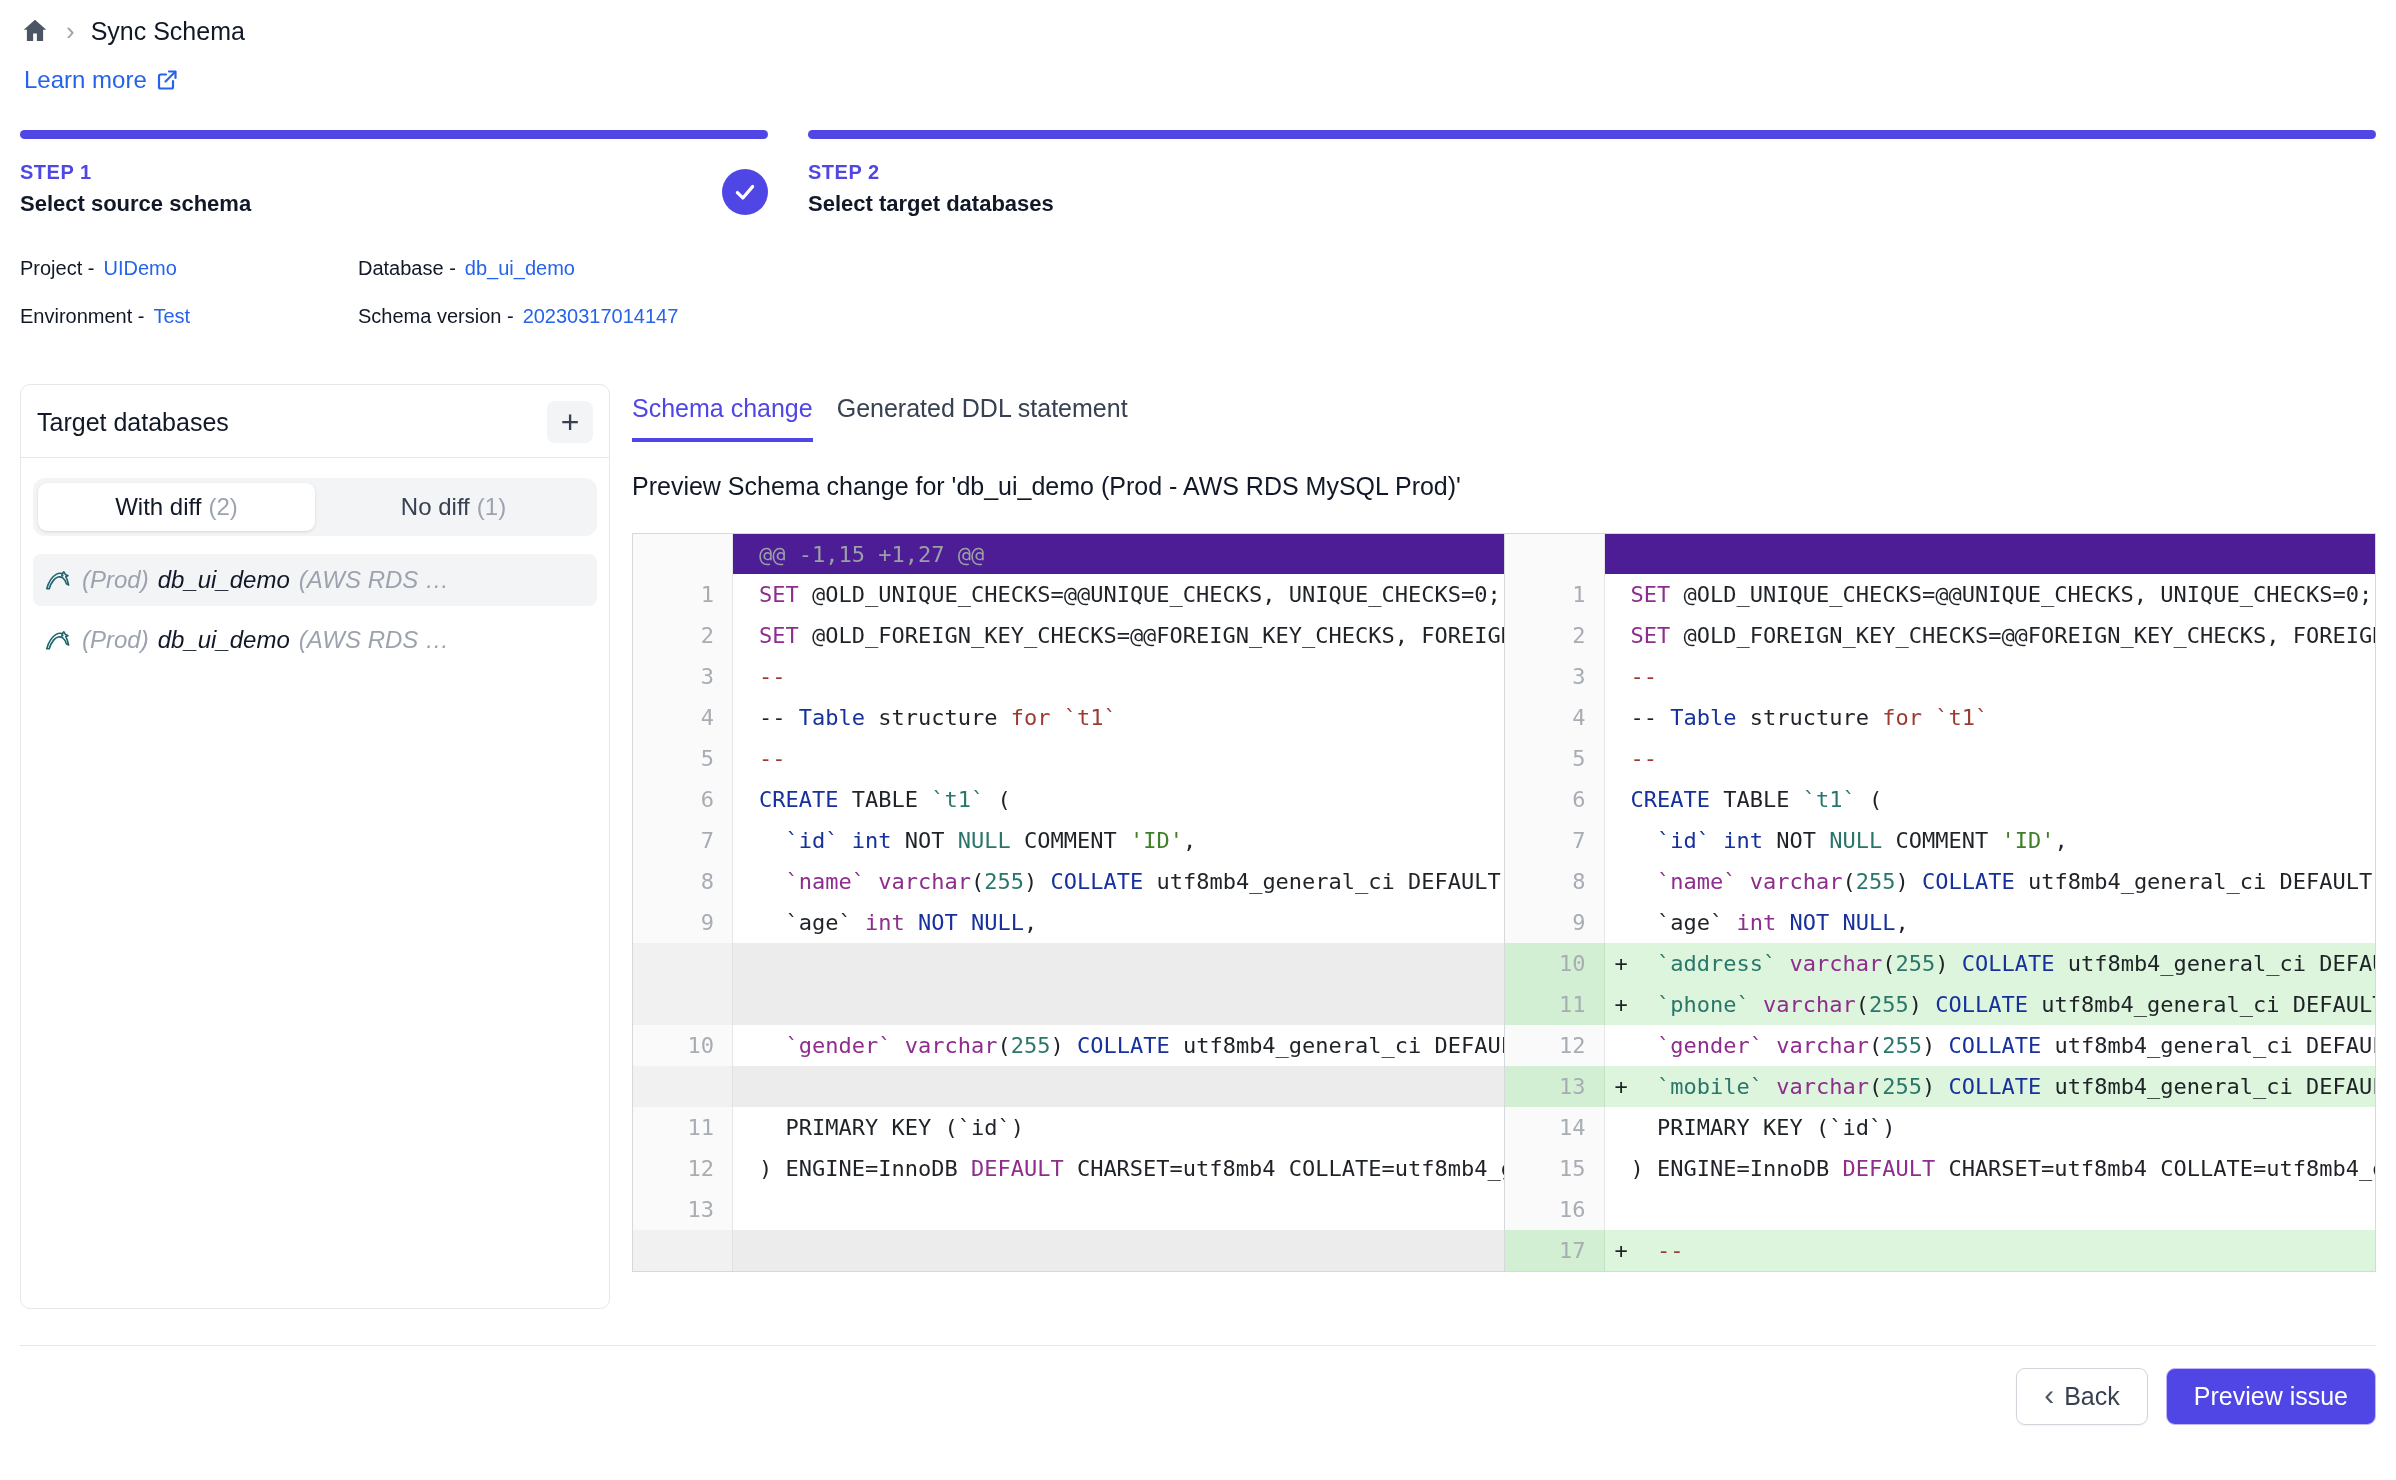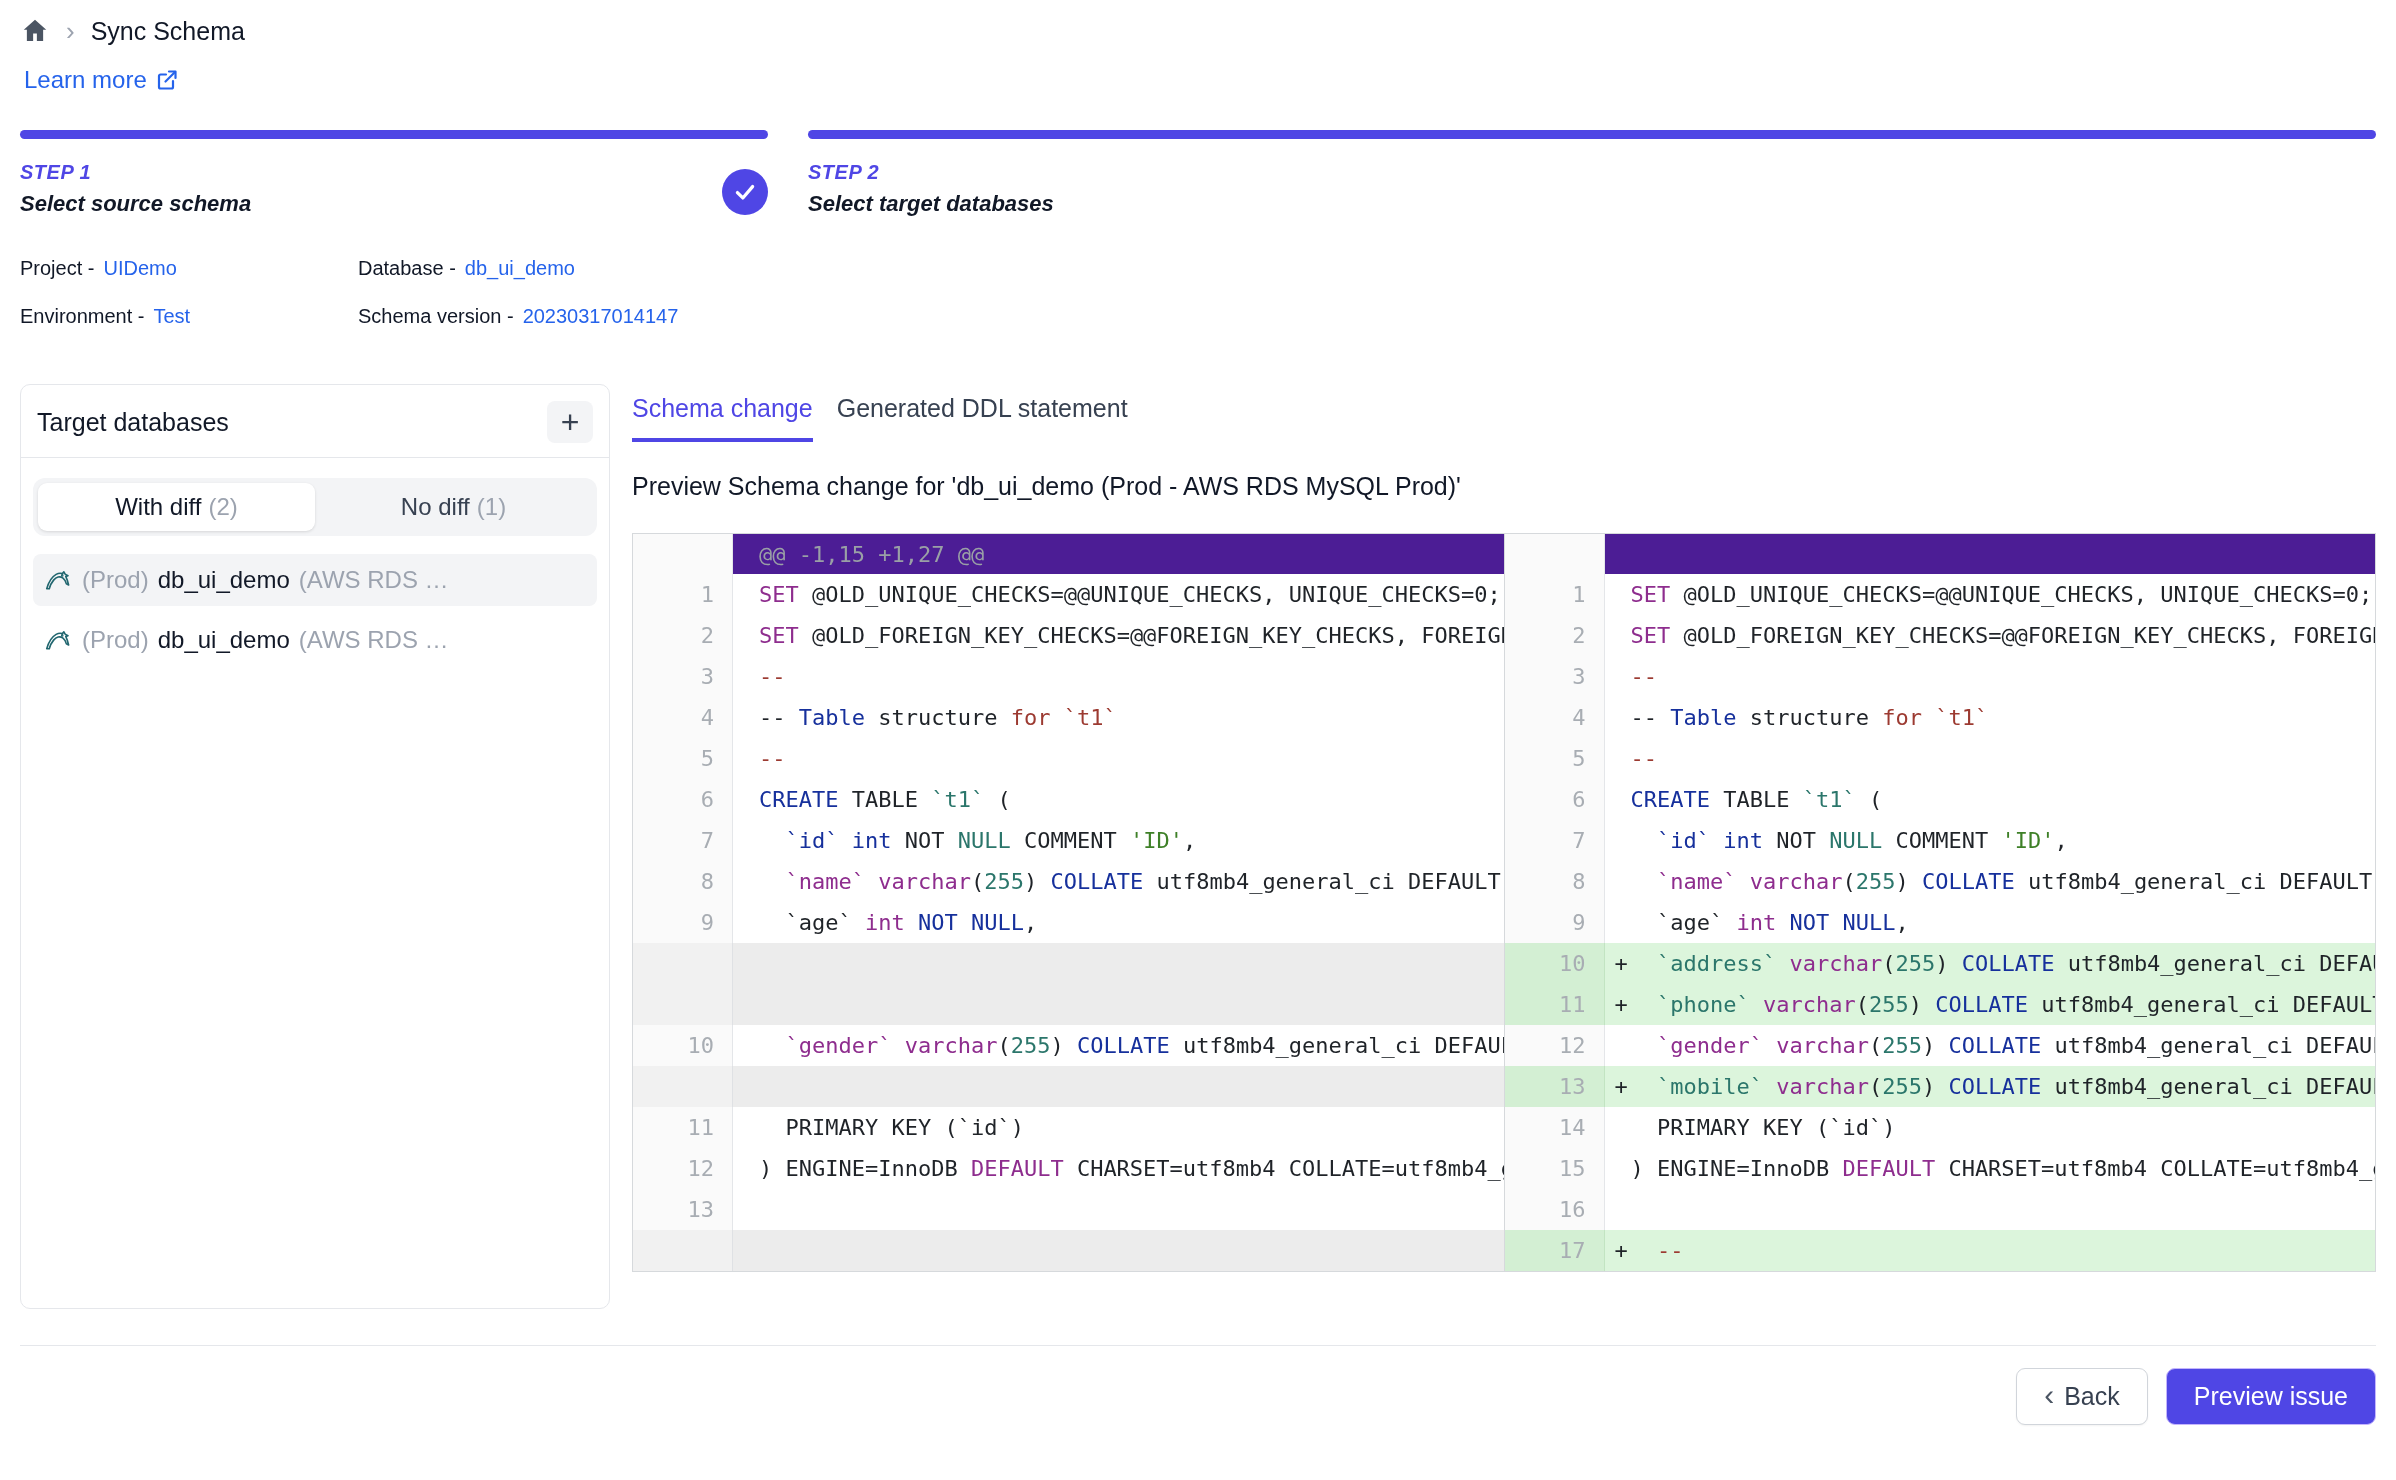--- a/index.html
+++ b/index.html
@@ -12,21 +12,21 @@
   .crumb .sep{font-size:26px;color:#9ca3af;line-height:1;}
   .crumb .title{font-size:25px;font-weight:500;color:#111827;}
 
   
   .intro{margin-top:18px;font-size:24px;color:#4b5563;display:flex;align-items:center;gap:10px;}
   .intro a{color:#2563eb;text-decoration:none;display:inline-flex;align-items:center;gap:8px;cursor:pointer;margin-left:4px;}
 
   
   .steps{margin-top:36px;display:grid;grid-template-columns:748px 1fr;column-gap:40px;}
   .step .bar{height:9px;background:#4f46e5;border-radius:6px;}
-  .step .txt{position:relative;margin-top:22px;font-style:italic;}
+  .step .txt{position:relative;margin-top:22px;}
   .step .k{font-size:20px;font-weight:700;letter-spacing:.5px;color:#4f46e5;}
   .step .t{margin-top:7px;font-size:22px;font-weight:600;color:#111827;}
   .step .check{position:absolute;right:0;top:8px;width:46px;height:46px;border-radius:50%;
                background:#4f46e5;display:flex;align-items:center;justify-content:center;}
 
   
   .source{margin-top:40px;display:flex;}
   .source .lbl{width:290px;font-size:26px;color:#111827;padding-top:2px;}
   .source .grid{display:grid;grid-template-columns:338px auto;row-gap:25px;font-size:20px;}
   .source .kv .k{color:#111827;}
@@ -39,21 +39,21 @@
   .card{width:590px;height:925px;border:1px solid #e5e7eb;border-radius:10px;box-sizing:border-box;background:#fff;}
   .card-h{display:flex;align-items:center;justify-content:space-between;padding:16px 16px 14px;border-bottom:1px solid #e5e7eb;}
   .card-h .t{font-size:25px;color:#111827;}
   .plus-btn{width:46px;height:42px;background:#f3f4f6;border:none;border-radius:8px;font-size:32px;line-height:1;
             color:#374151;display:flex;align-items:center;justify-content:center;cursor:pointer;font-family:inherit;}
   .segs{margin:20px 12px 0;background:#f3f4f6;border-radius:12px;padding:5px;display:flex;}
   .seg{flex:1;height:48px;display:flex;align-items:center;justify-content:center;font-size:24px;color:#374151;
        border-radius:9px;cursor:pointer;}
   .seg.active{background:#fff;box-shadow:0 1px 3px rgba(0,0,0,.12);color:#111827;}
   .seg .cnt{color:#9ca3af;margin-left:7px;}
-  .dblist{margin:18px 12px 0;display:flex;flex-direction:column;gap:8px;}
+  .dblist{margin:18px 12px 0;display:flex;flex-direction:column;gap:8px;font-style:italic;}
   .db{height:52px;border-radius:8px;display:flex;align-items:center;gap:9px;padding:0 10px;font-size:24px;cursor:pointer;}
   .db.sel{background:#f3f4f6;}
   .db .env{color:#9ca3af;white-space:nowrap;}
   .db .nm{color:#111827;font-weight:500;white-space:nowrap;}
   .db .inst{color:#9ca3af;white-space:nowrap;overflow:hidden;text-overflow:ellipsis;max-width:165px;}
 
   
   .preview{flex:1;padding-top:10px;min-width:0;}
   .ptabs{display:flex;gap:24px;}
   .ptab{font-size:25px;color:#374151;padding-bottom:15px;border-bottom:4px solid transparent;cursor:pointer;}

